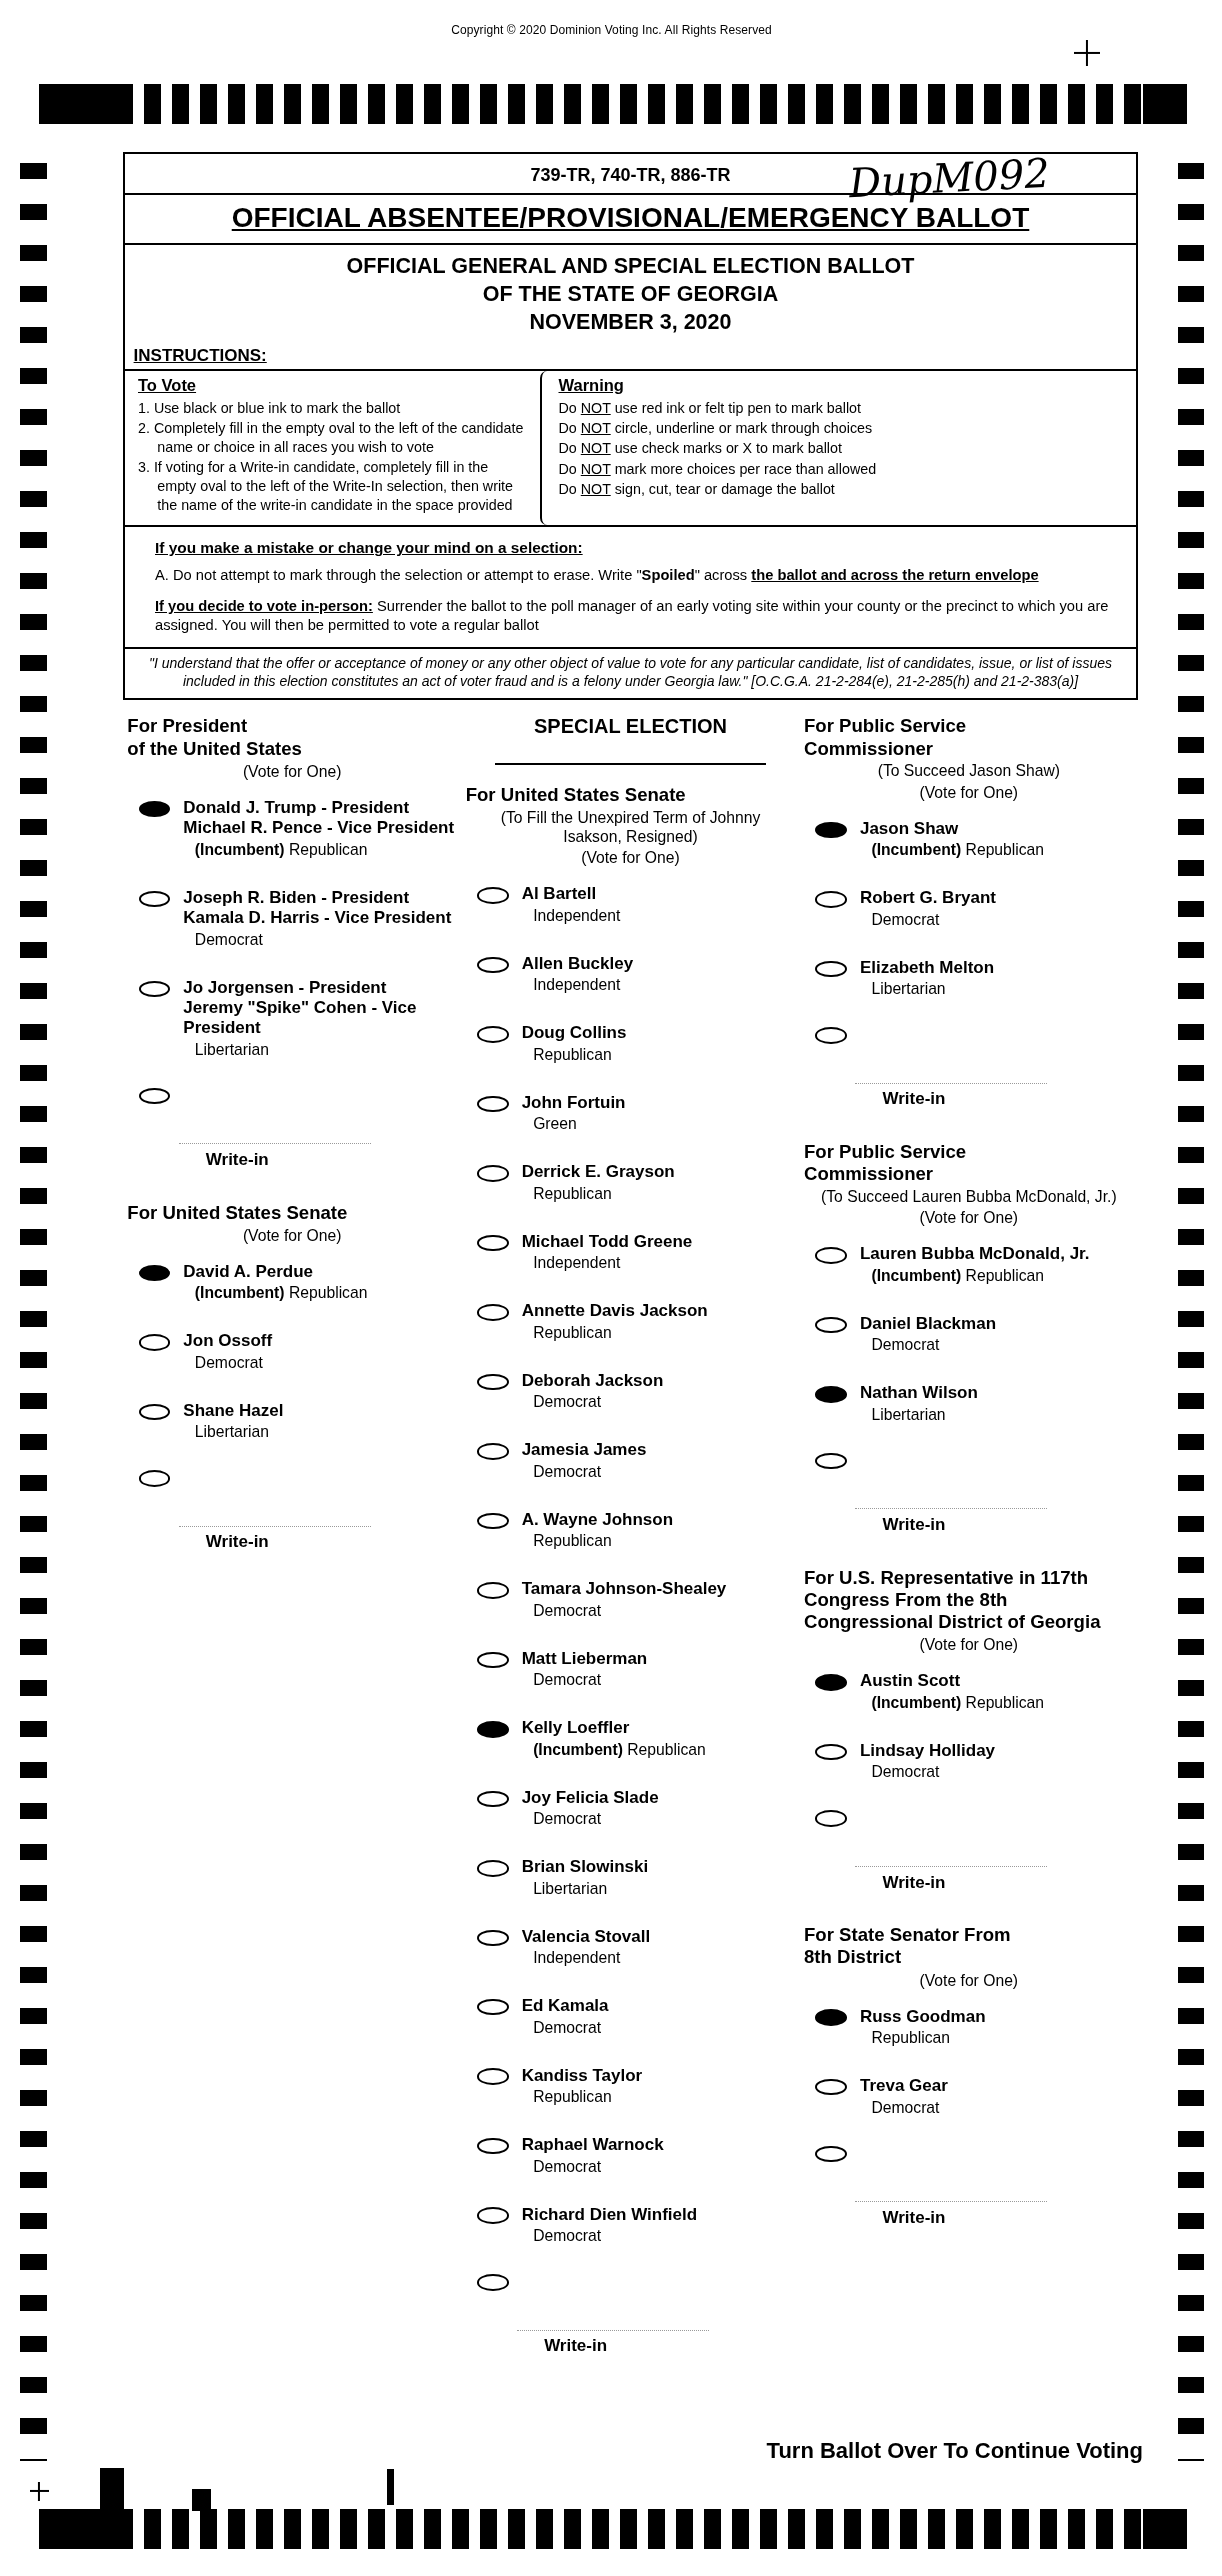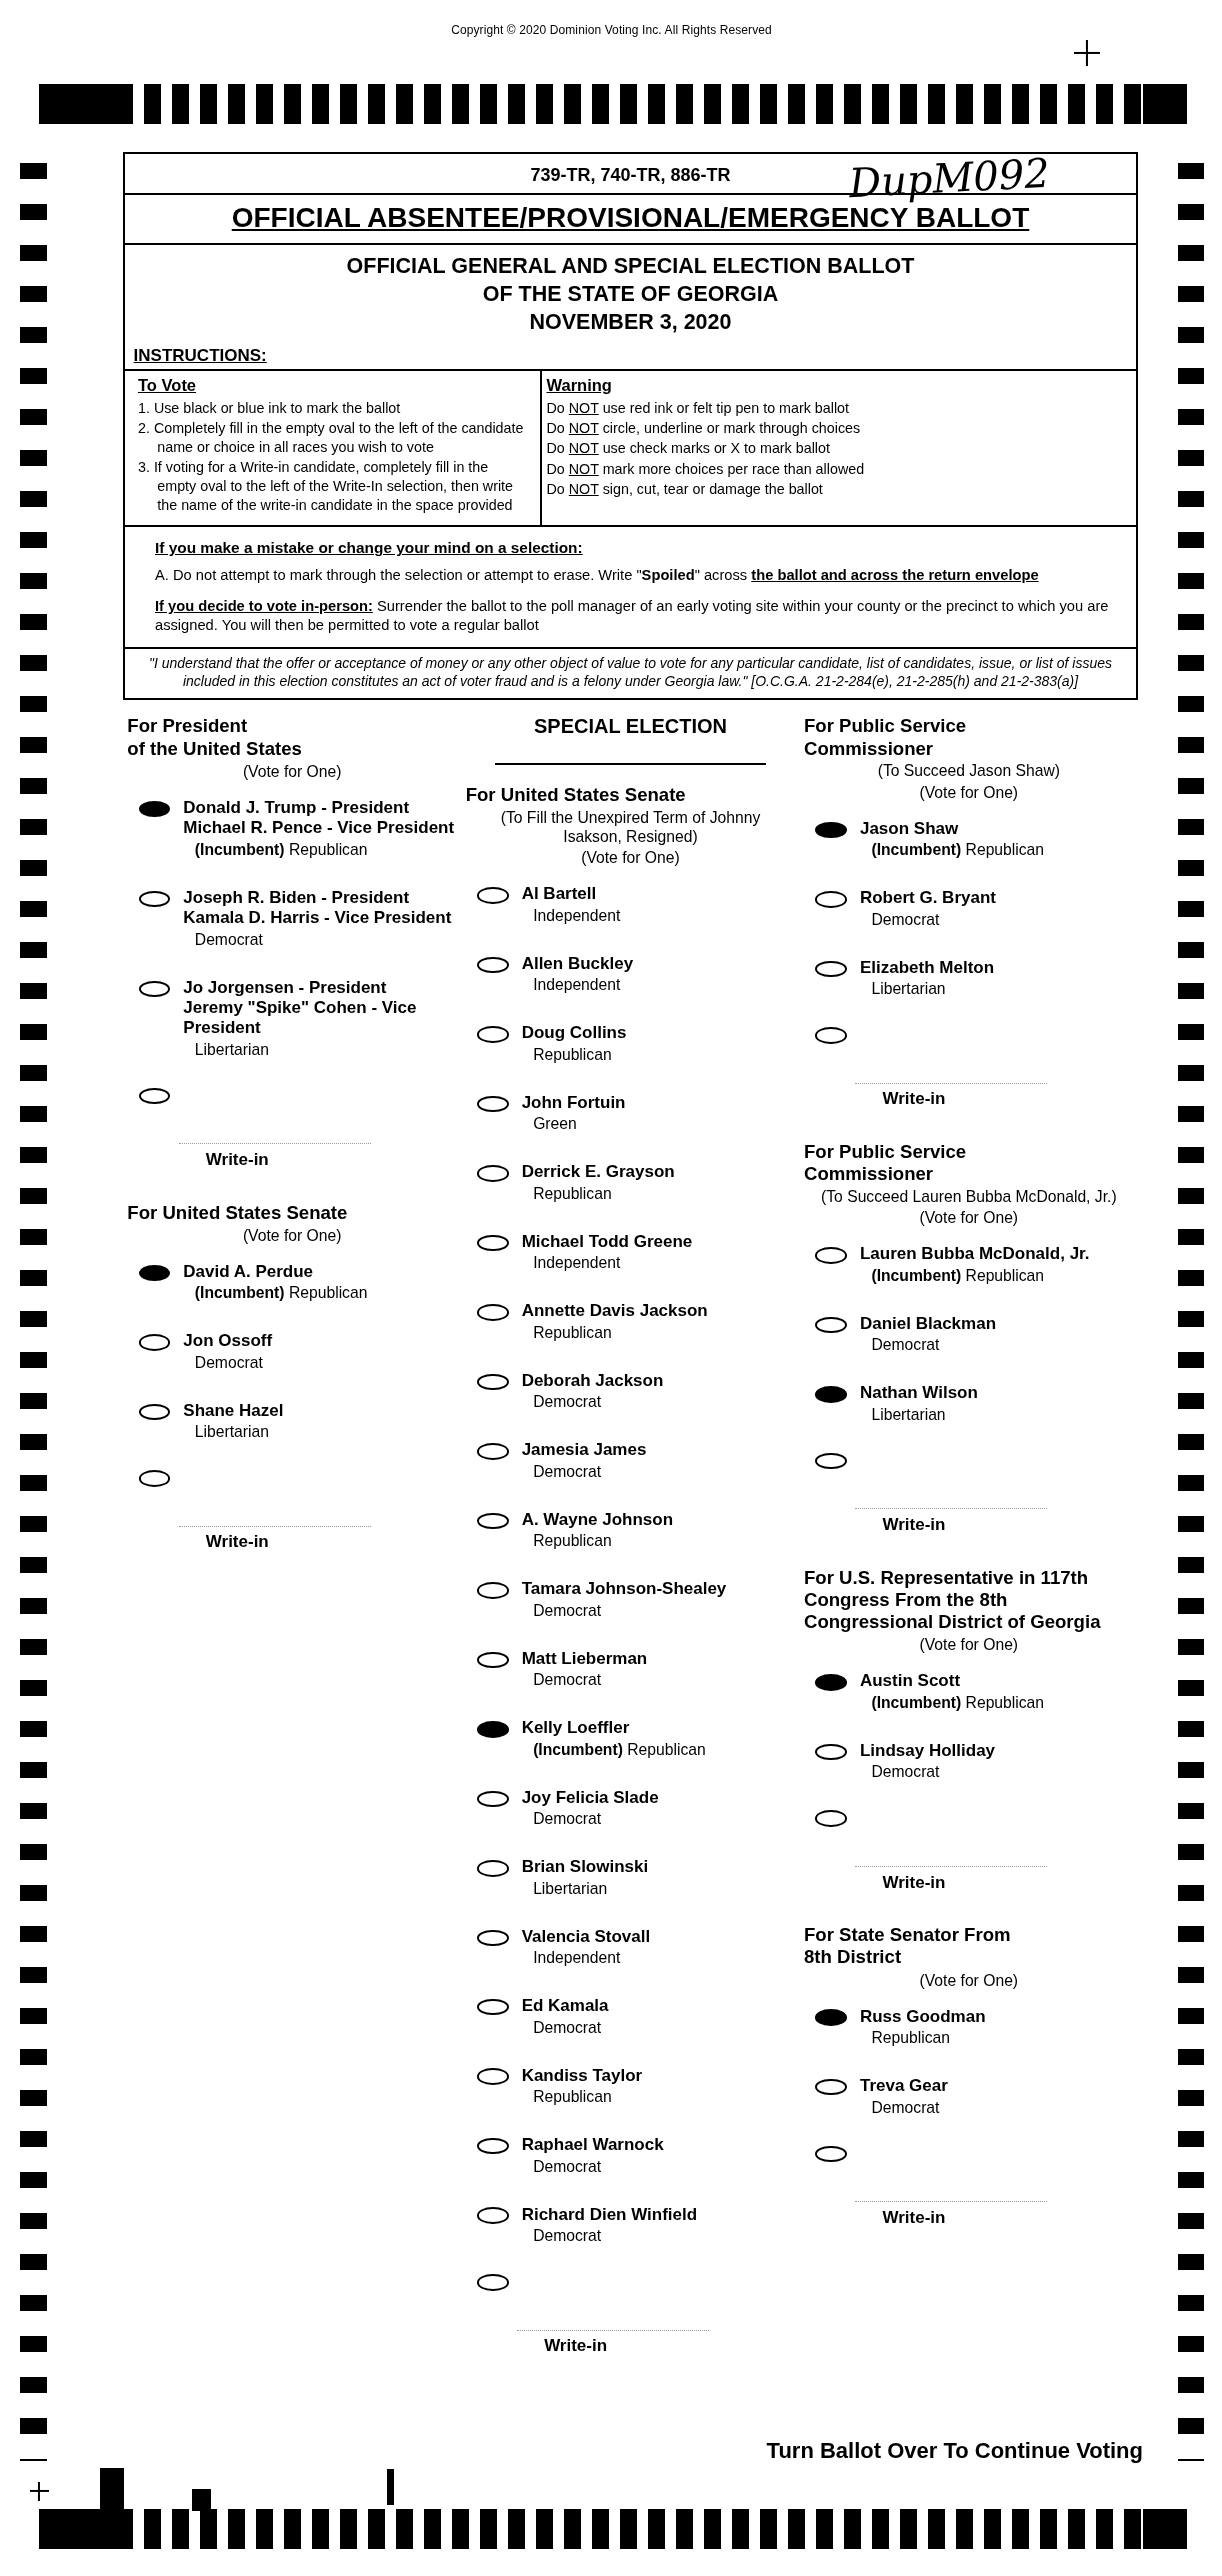--- a/index.html
+++ b/index.html
@@ -37,22 +37,22 @@
   .county { font-size:30px; font-weight:bold; letter-spacing:0.7px; }
   .precincts { font-size:18px; font-weight:bold; margin-top:2.1px; }
   .handwritten { position:absolute; right:86px; top:1.4px; font-family:"DejaVu Serif", serif;
                  font-style:italic; font-size:40px; transform:rotate(-3deg); white-space:nowrap; }
   .rule { border-top:2.9px solid #000; }
   .ballot-title { text-align:center; font-size:28px; font-weight:bold; padding:7.2px 0 8.6px;text-decoration:underline; }
   .election-block { text-align:center; font-weight:bold; font-size:21.5px; line-height:1.3; padding:8.6px 0 4.3px; }
   .instructions-label { font-size:17px; font-weight:bold; text-decoration:underline; padding:4.3px 7.2px 2.9px 8.6px; }
 
   .instr-grid { display:grid; grid-template-columns:41% 59%; border-top:2.1px solid #000; border-bottom:2.1px solid #000; }
-  .instr-cell { padding:5.7px 10px 8.6px 13px; }
-  .instr-cell.warning { border-left:2.1px solid #000; padding-left:5px; }
+  .instr-cell { padding:5.7px 10px 8.6px 13px;border-radius:7px; }
+  .instr-cell.warning { border-left:2.1px solid #000; padding-left:17px; }
   .instr-title { font-size:16.5px; font-weight:bold; text-decoration:underline; margin-bottom:3.6px; }
   .to-vote-item, .warn-item { font-size:14.3px; line-height:1.32; padding-left:19.3px; text-indent:-19.3px; margin-bottom:1.4px; }
 
   .mistake-box { padding:11.5px 18.6px 11.5px 30px; font-size:14.7px; line-height:1.32; }
   .mistake-title { font-size:15.4px; font-weight:bold; text-decoration:underline; margin-bottom:7.2px; }
   .mistake-a, .mistake-b { margin-bottom:4.3px; }
   .spoiled { font-weight:bold; }
   .bu { font-weight:bold; text-decoration:underline; }
   .in-person { margin-top:11.5px; }
   .ip-title { font-weight:bold; text-decoration:underline; }

